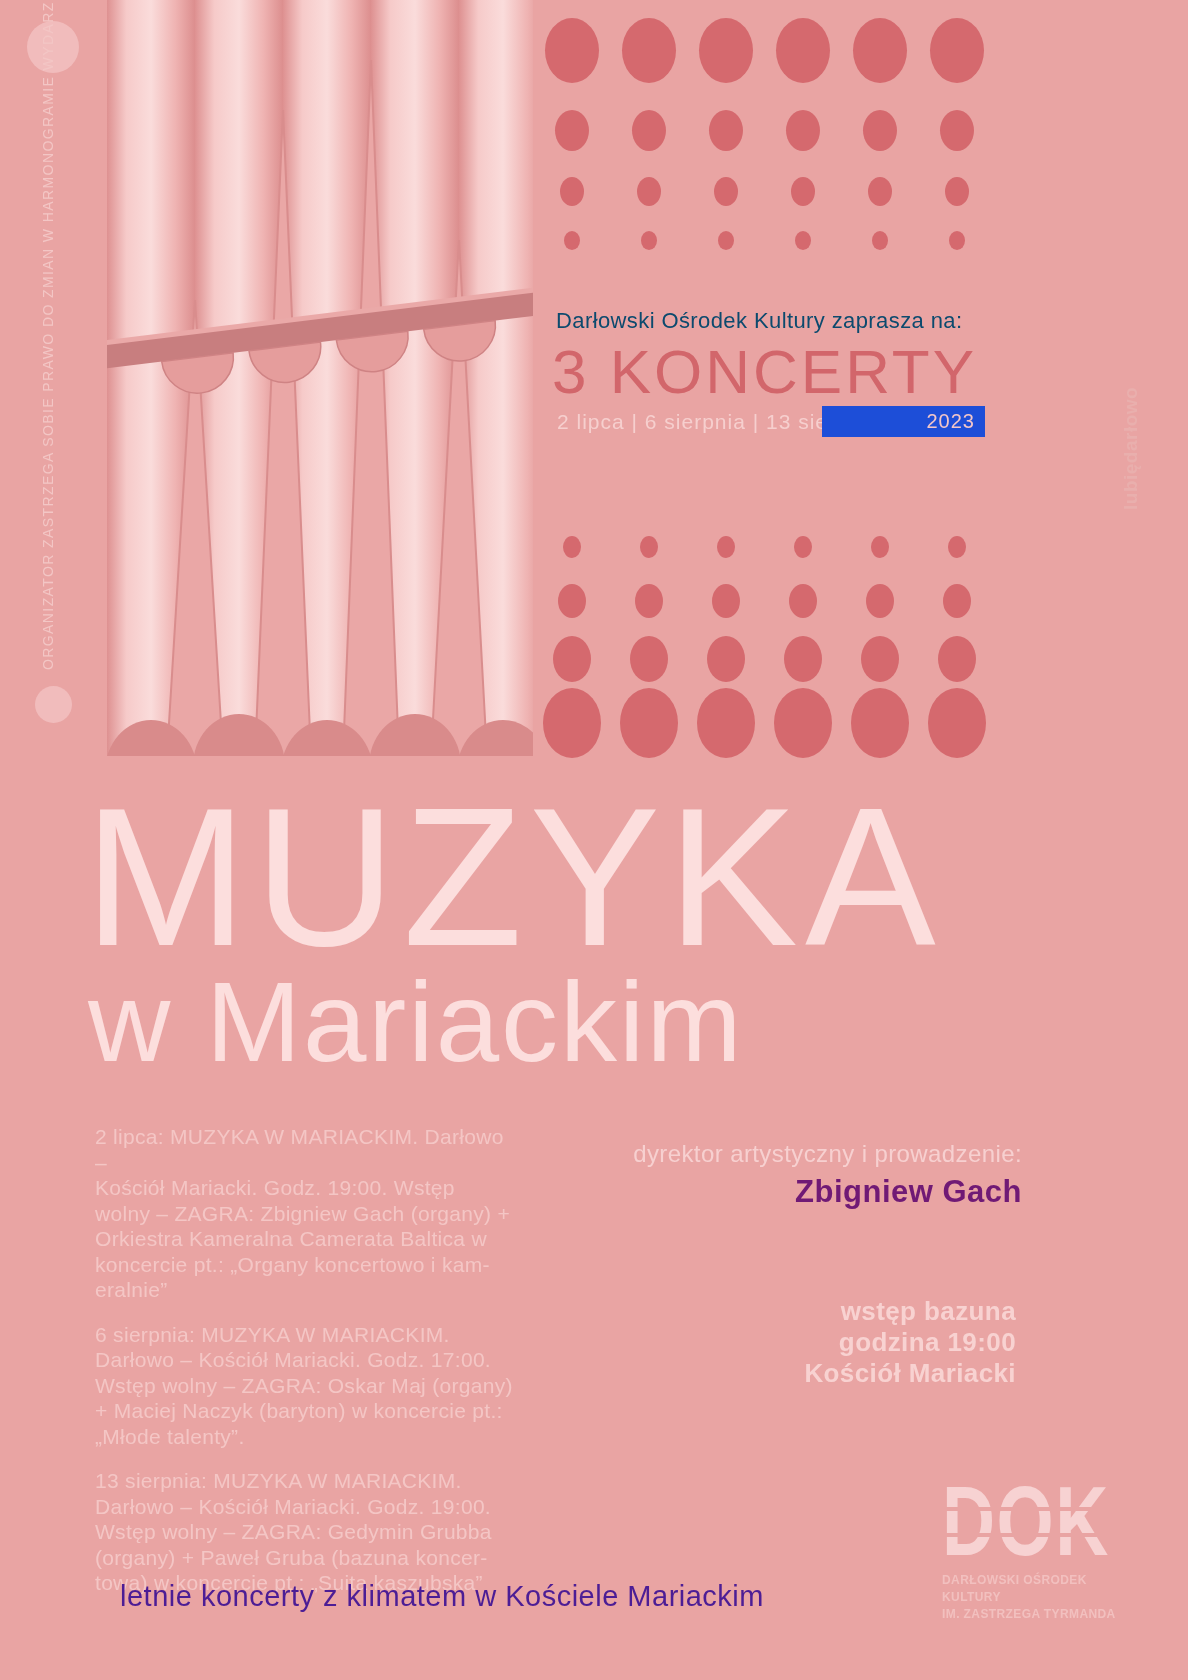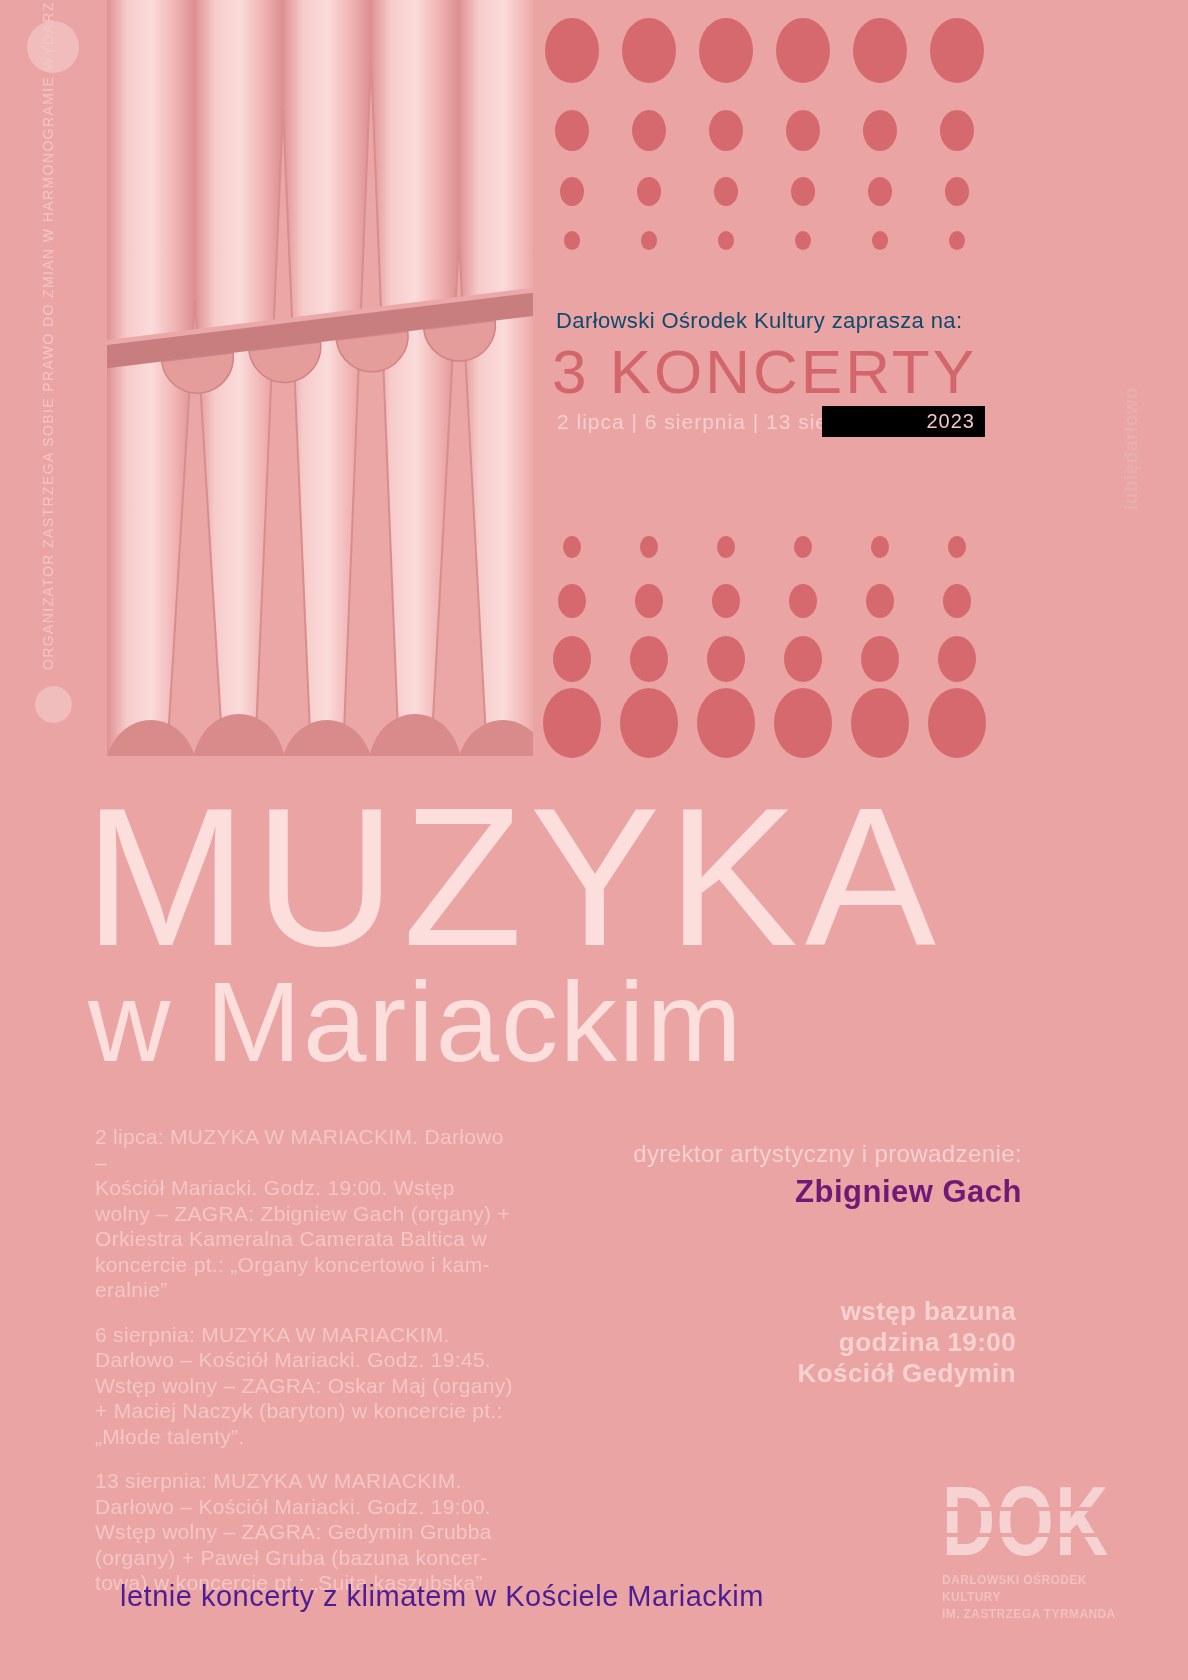--- a/index.html
+++ b/index.html
@@ -23,21 +23,21 @@
   }
   .side-note-right{
     left:1120px;top:325px;height:185px;
     font-size:19px;font-weight:700;letter-spacing:0.5px;color:#e9afad;
   }
   
   .kicker{left:556px;top:308px;font-size:22px;font-weight:500;letter-spacing:0.4px;color:#0c4a6e;}
   .koncerty{left:552px;top:336px;font-size:62px;font-weight:500;letter-spacing:3px;color:#d2666b;}
   .dates{left:557px;top:410px;font-size:21px;font-weight:500;letter-spacing:1px;color:#f6cfce;}
   .year-badge{
-    left:822px;top:406px;width:163px;height:31px;background:#000000;
+    left:822px;top:406px;width:163px;height:31px;background:#1d4ed8;
     display:flex;align-items:center;justify-content:flex-end;
     padding-right:10px;box-sizing:border-box;
     font-size:20px;font-weight:500;letter-spacing:1px;color:#f3c6c8;
   }
   
   .title-muzyka{
     left:84px;top:780px;font-size:196px;line-height:1;
     font-weight:400;letter-spacing:7px;color:#fcdedd;
   }
   .title-sub{
@@ -188,40 +188,40 @@
   <div class="abs title-sub">w Mariackim</div>
 
   <div class="abs events">
     <p class="event">2 lipca: MUZYKA W MARIACKIM. Darłowo –
 Kościół Mariacki. Godz. 19:00. Wstęp
 wolny – ZAGRA: Zbigniew Gach (organy) +
 Orkiestra Kameralna Camerata Baltica w
 koncercie pt.: „Organy koncertowo i kam-
 eralnie”</p>
     <p class="event">6 sierpnia: MUZYKA W MARIACKIM.
-Darłowo – Kościół Mariacki. Godz. 19:45.
+Darłowo – Kościół Mariacki. Godz. 17:00.
 Wstęp wolny – ZAGRA: Oskar Maj (organy)
 + Maciej Naczyk (baryton) w koncercie pt.:
 „Młode talenty”.</p>
     <p class="event">13 sierpnia: MUZYKA W MARIACKIM.
 Darłowo – Kościół Mariacki. Godz. 19:00.
 Wstęp wolny – ZAGRA: Gedymin Grubba
 (organy) + Paweł Gruba (bazuna koncer-
 towa) w koncercie pt.: „Suita kaszubska”</p>
   </div>
 
   <div class="abs director">
     <div class="director-label">dyrektor artystyczny i prowadzenie:</div>
     <div class="director-name">Zbigniew Gach</div>
   </div>
 
   <div class="abs info">
     <div class="info-line">wstęp bazuna</div>
     <div class="info-line">godzina 19:00</div>
-    <div class="info-line bold">Kościół Gedymin</div>
+    <div class="info-line bold">Kościół Mariacki</div>
   </div>
 
   <div class="abs logo">
     <div class="logo-acronym">
       <span>DOK</span>
       <div class="logo-cut c1"></div>
       <div class="logo-cut c2"></div>
     </div>
     <div class="logo-caption">
       <div>DARŁOWSKI OŚRODEK KULTURY</div>

